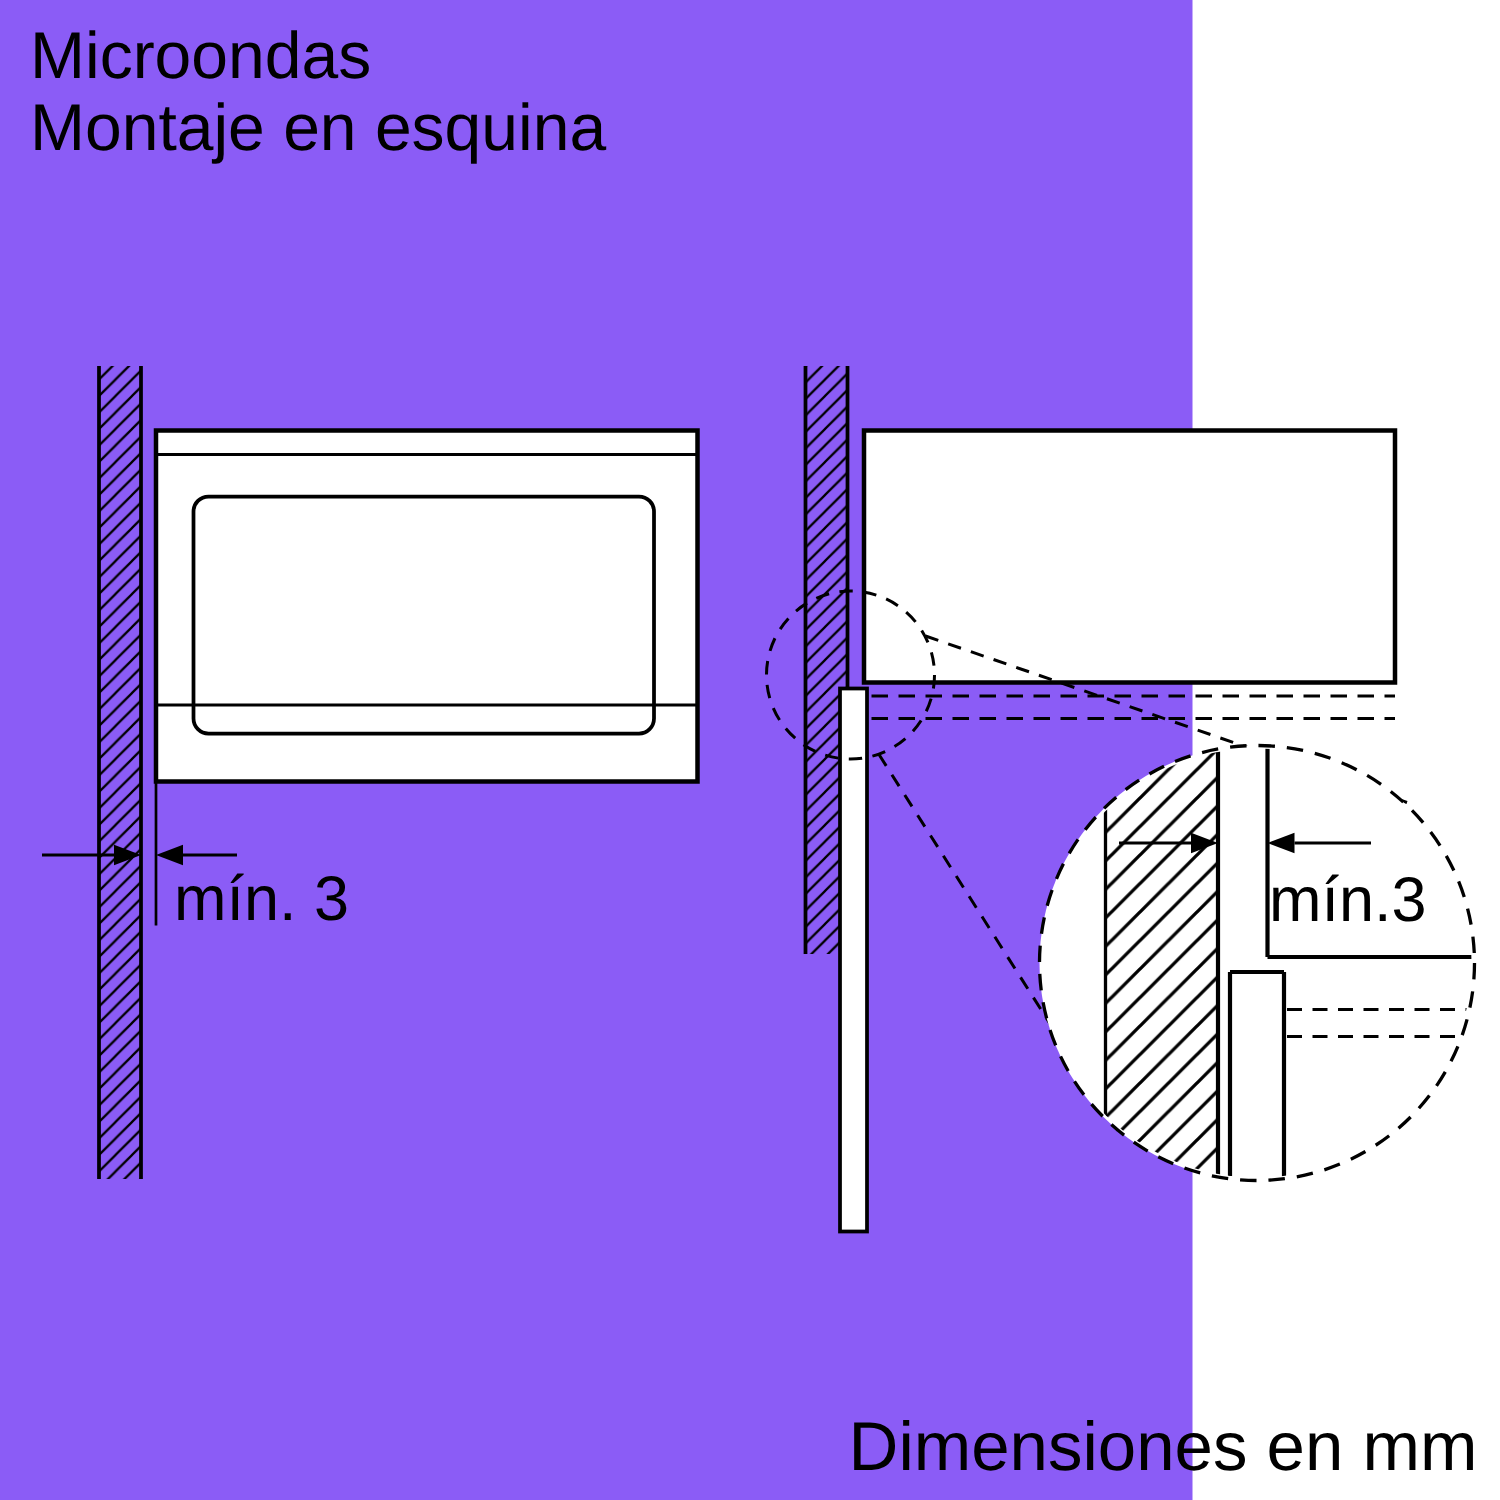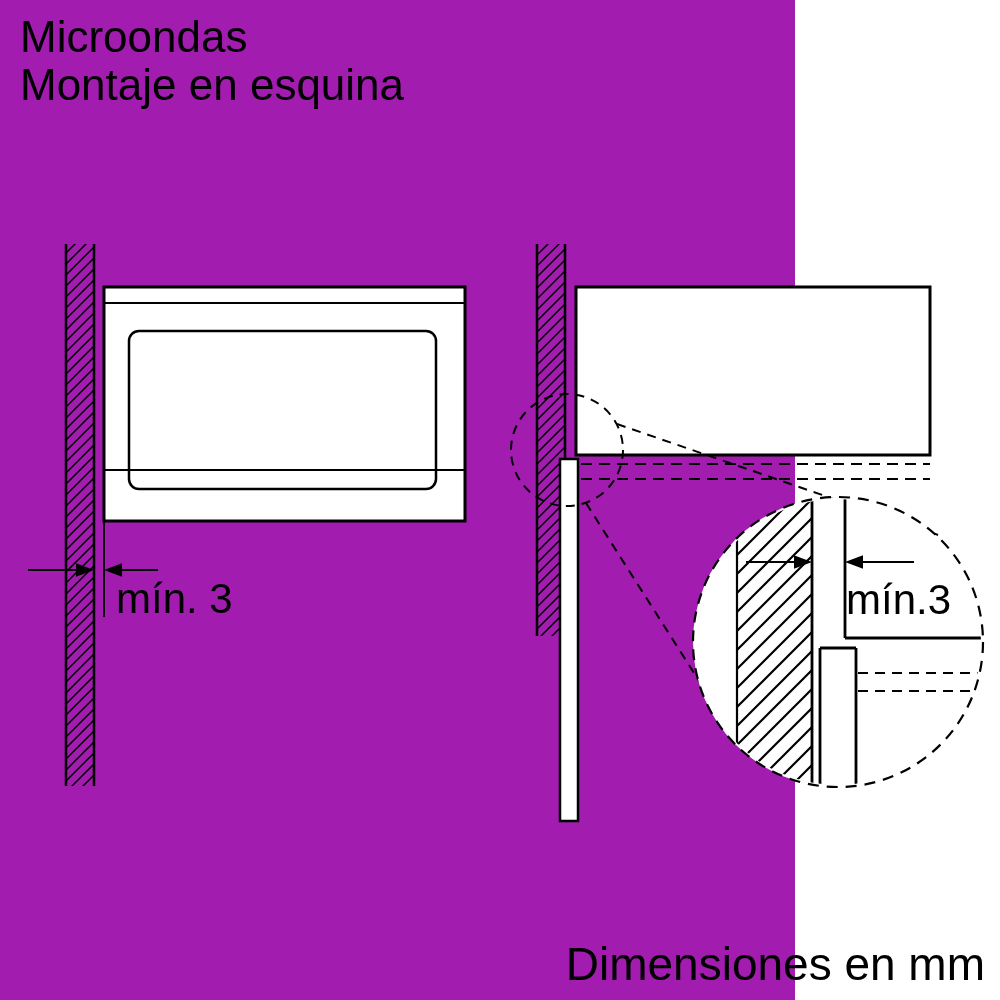--- a/index.html
+++ b/index.html
@@ -7,21 +7,21 @@
     padding: 0;
     background: #ffffff;
     width: 1000px;
     height: 1000px;
     overflow: hidden;
   }
   .canvas {
     position: relative;
     width: 795px;
     height: 1000px;
-    background: #a21caf;
+    background: #8b5cf6;
   }
   svg { display: block; }
   .label {
     font-family: "Liberation Sans", "DejaVu Sans", sans-serif;
     fill: #000000;
   }
   .title-label  { font-size: 44px; }
   .dim-label    { font-size: 42px; }
   .footer-label { font-size: 46px; }
   .stroke   { stroke: #000000; fill: none; }

